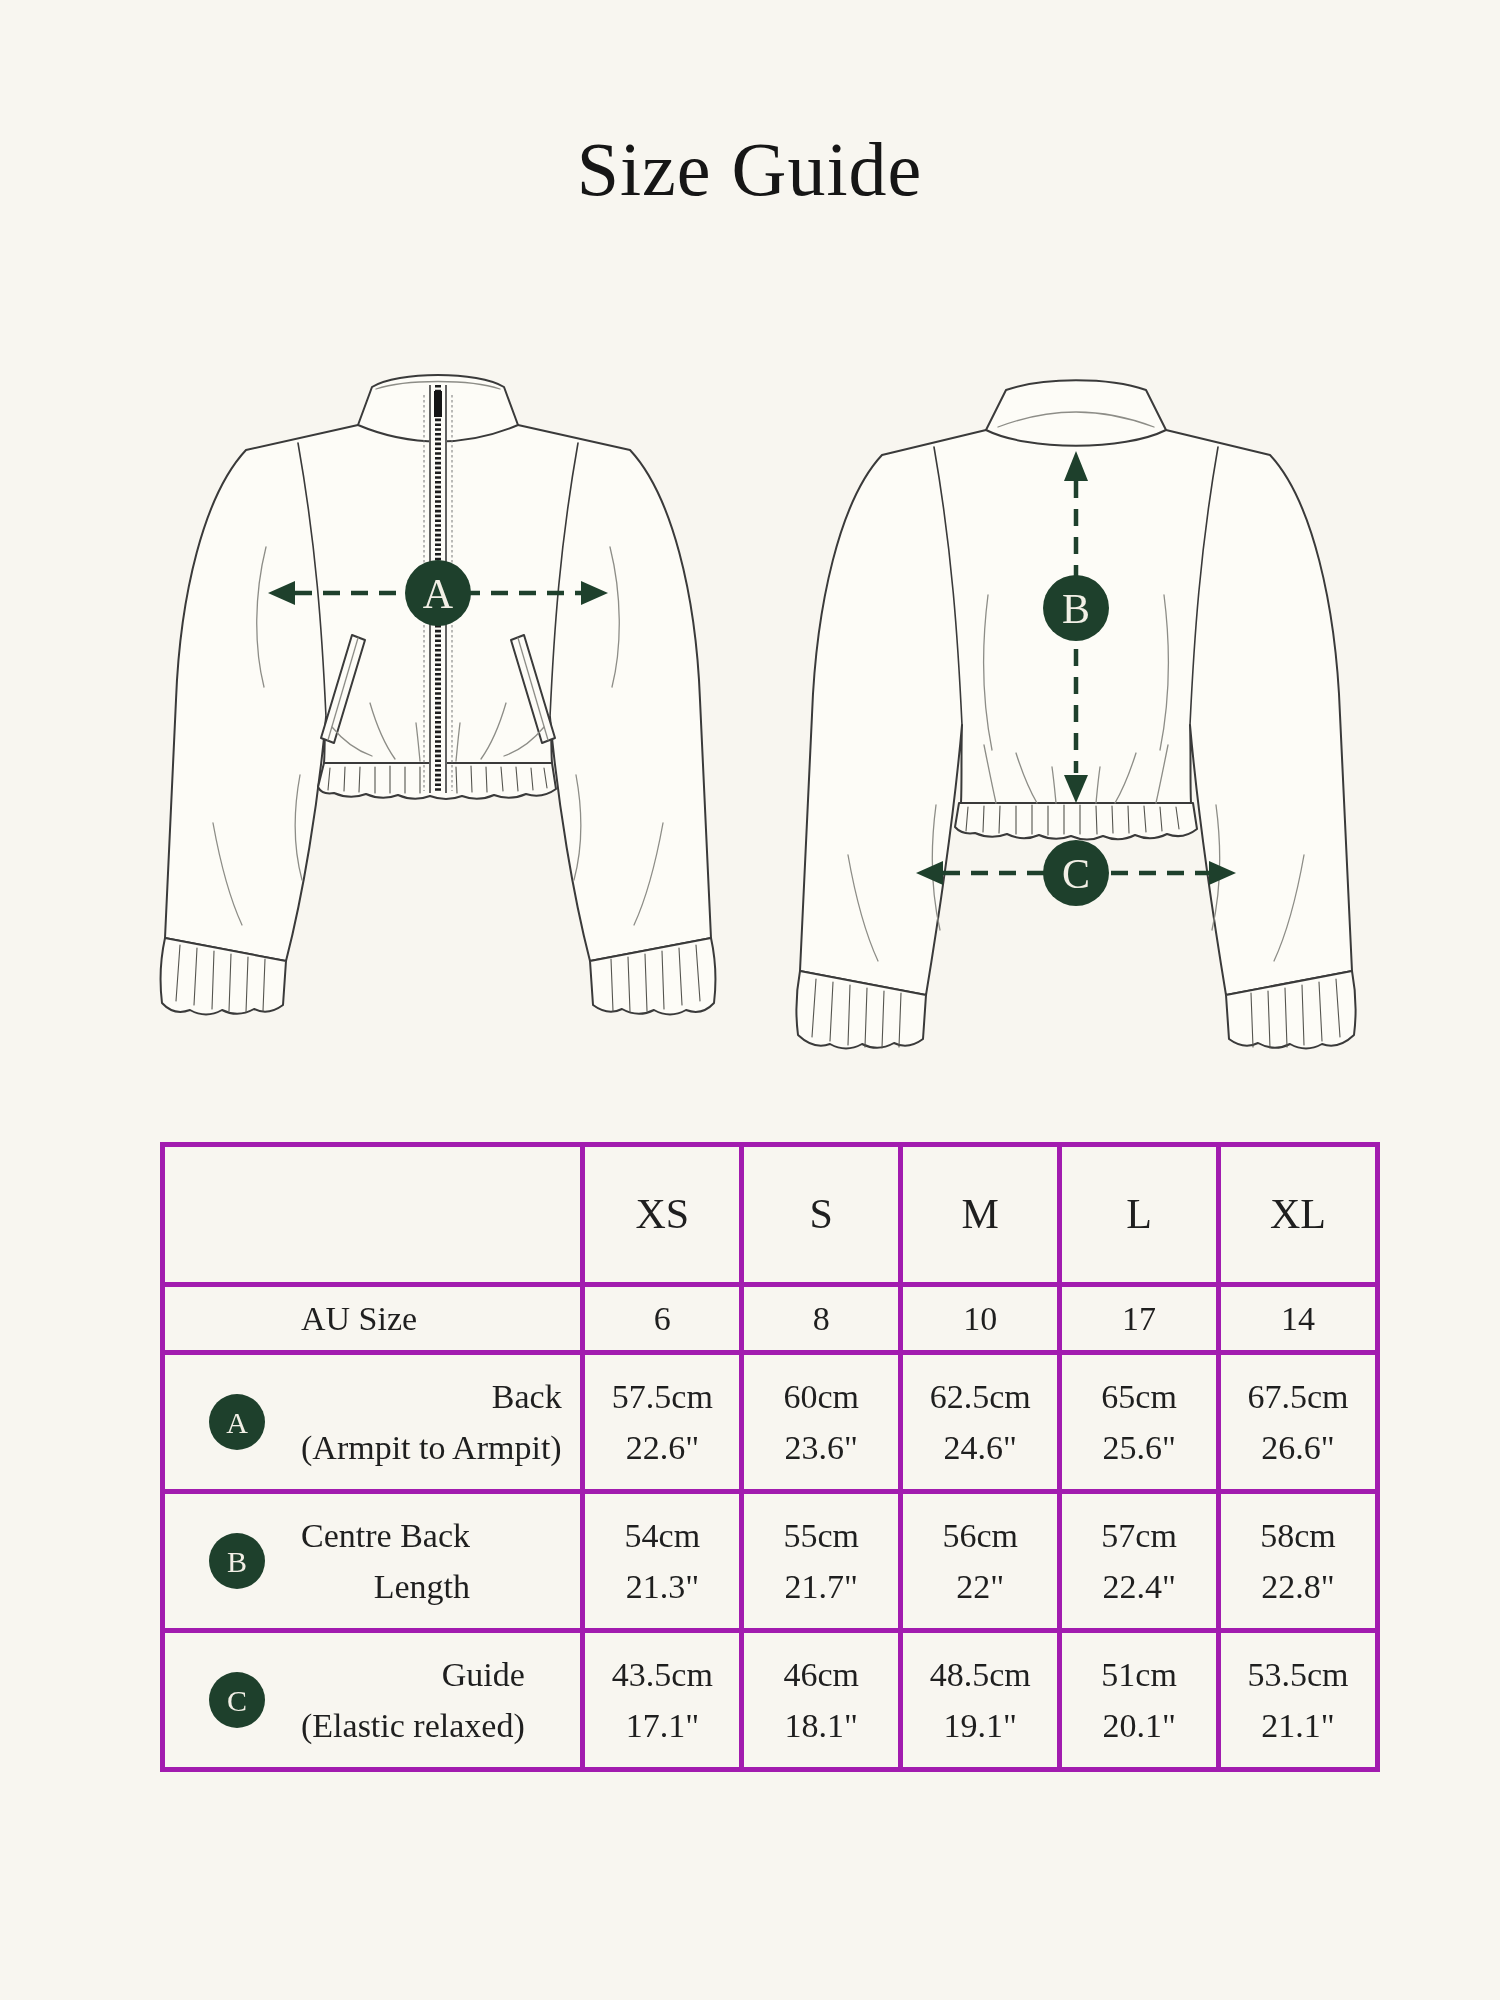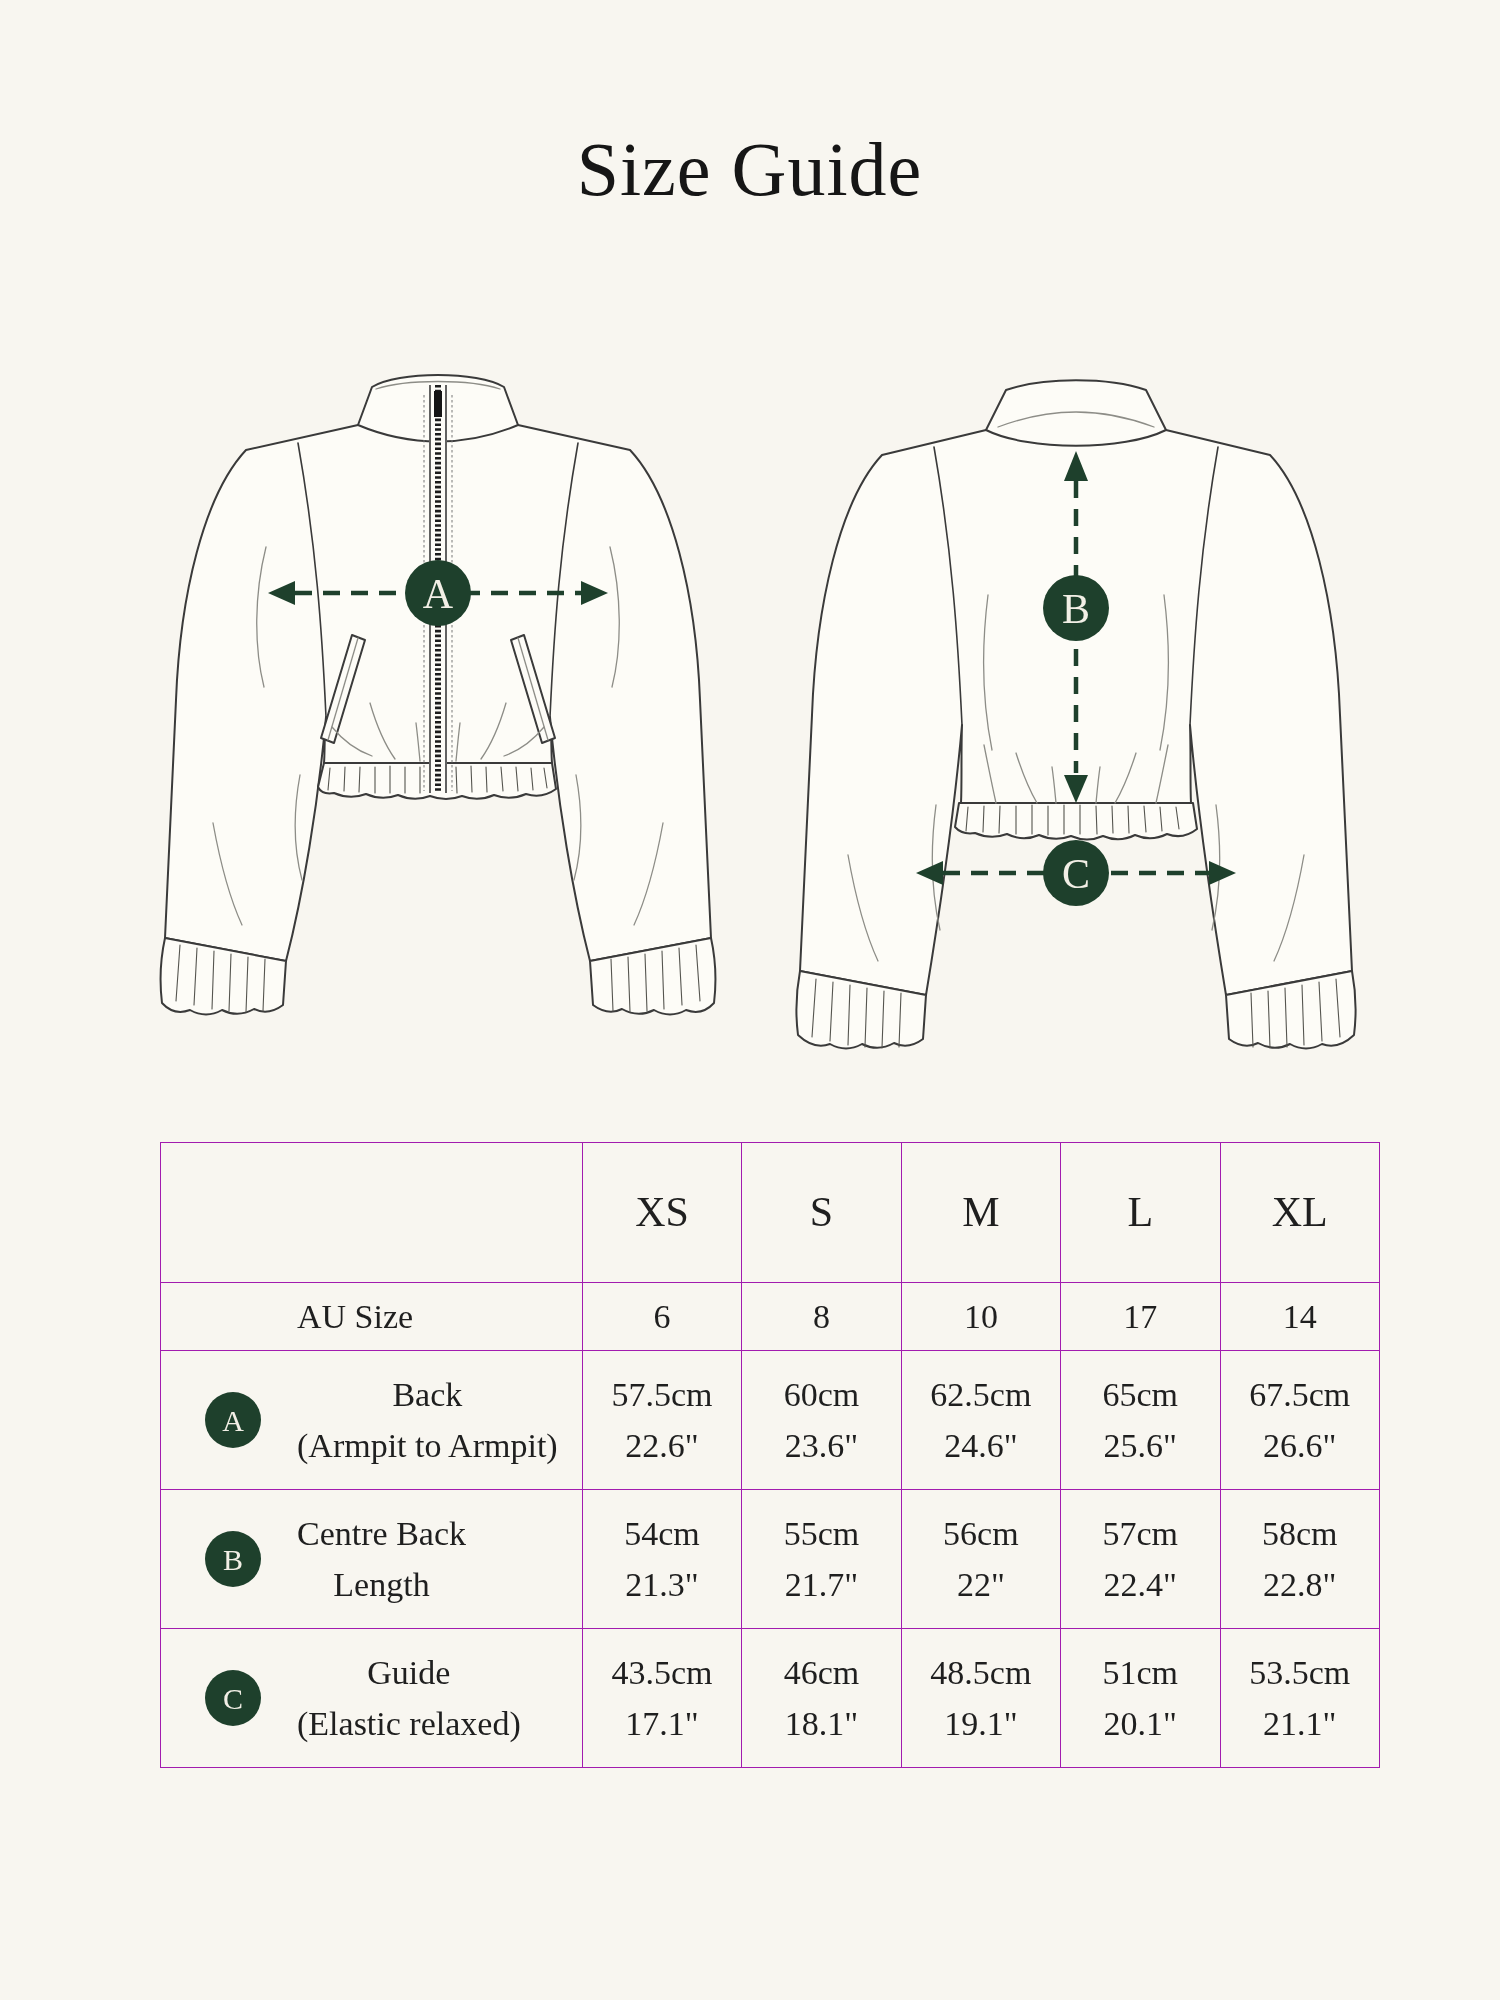--- a/index.html
+++ b/index.html
@@ -36,29 +36,29 @@
     text-anchor:middle;
   }
 
   
   table.size-table{
     position:absolute;left:160px;top:1142px;width:1220px;
     border-collapse:collapse;table-layout:fixed;
     background:transparent;
   }
   .size-table td,.size-table th{
-    border:1px solid #a21caf;
+    border:5px solid #a21caf;
     font-weight:normal;text-align:center;vertical-align:middle;
     font-size:34px;line-height:1.5;padding:0;color:#1f1f1f;
   }
   .size-table th.size-h{font-size:42px;}
   tr.h-header{height:140px;}
   tr.h-small{height:68px;}
   tr.h-big{height:139px;}
-  td.label-cell{text-align:center;}
+  td.label-cell{text-align:right;}
   .label-wrap{display:flex;align-items:center;padding-left:44px;}
   .badge-slot{flex:0 0 92px;width:92px;display:flex;align-items:center;}
   .tbadge{
     width:56px;height:56px;border-radius:50%;
     background:#1e402c;color:#f2efe6;
     display:flex;align-items:center;justify-content:center;
     font-size:30px;
   }
   .label-text{font-size:34px;line-height:1.5;}
 </style>

